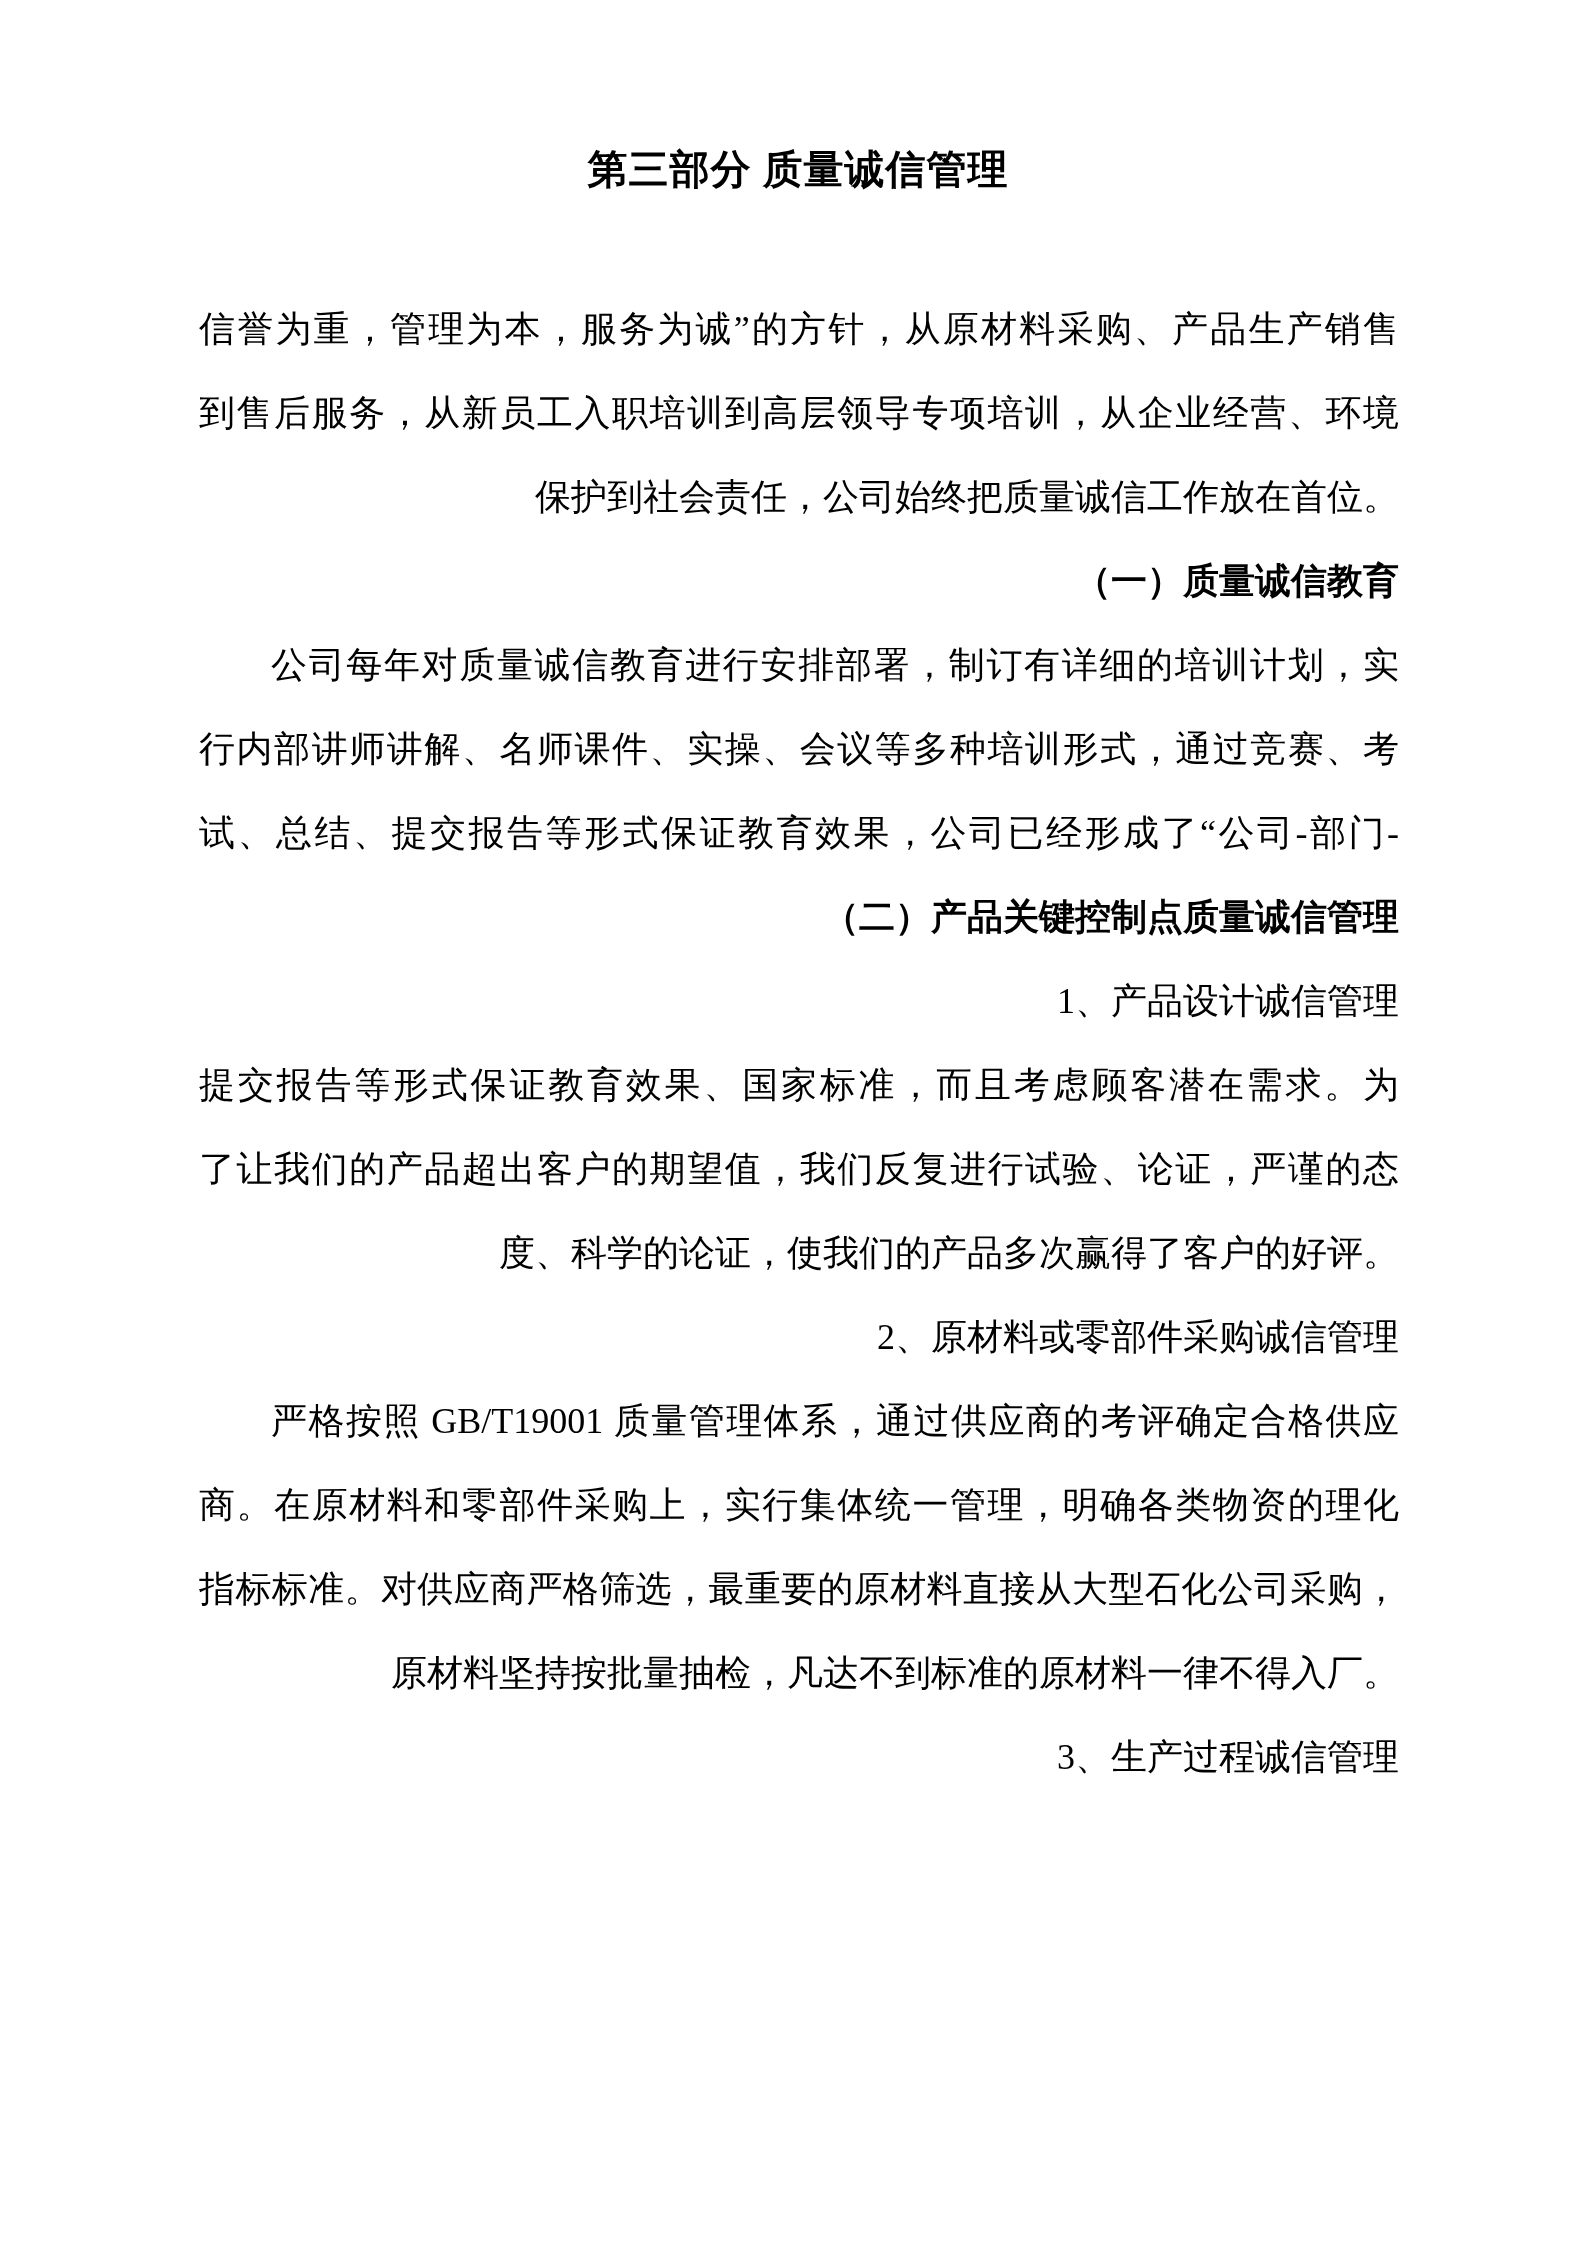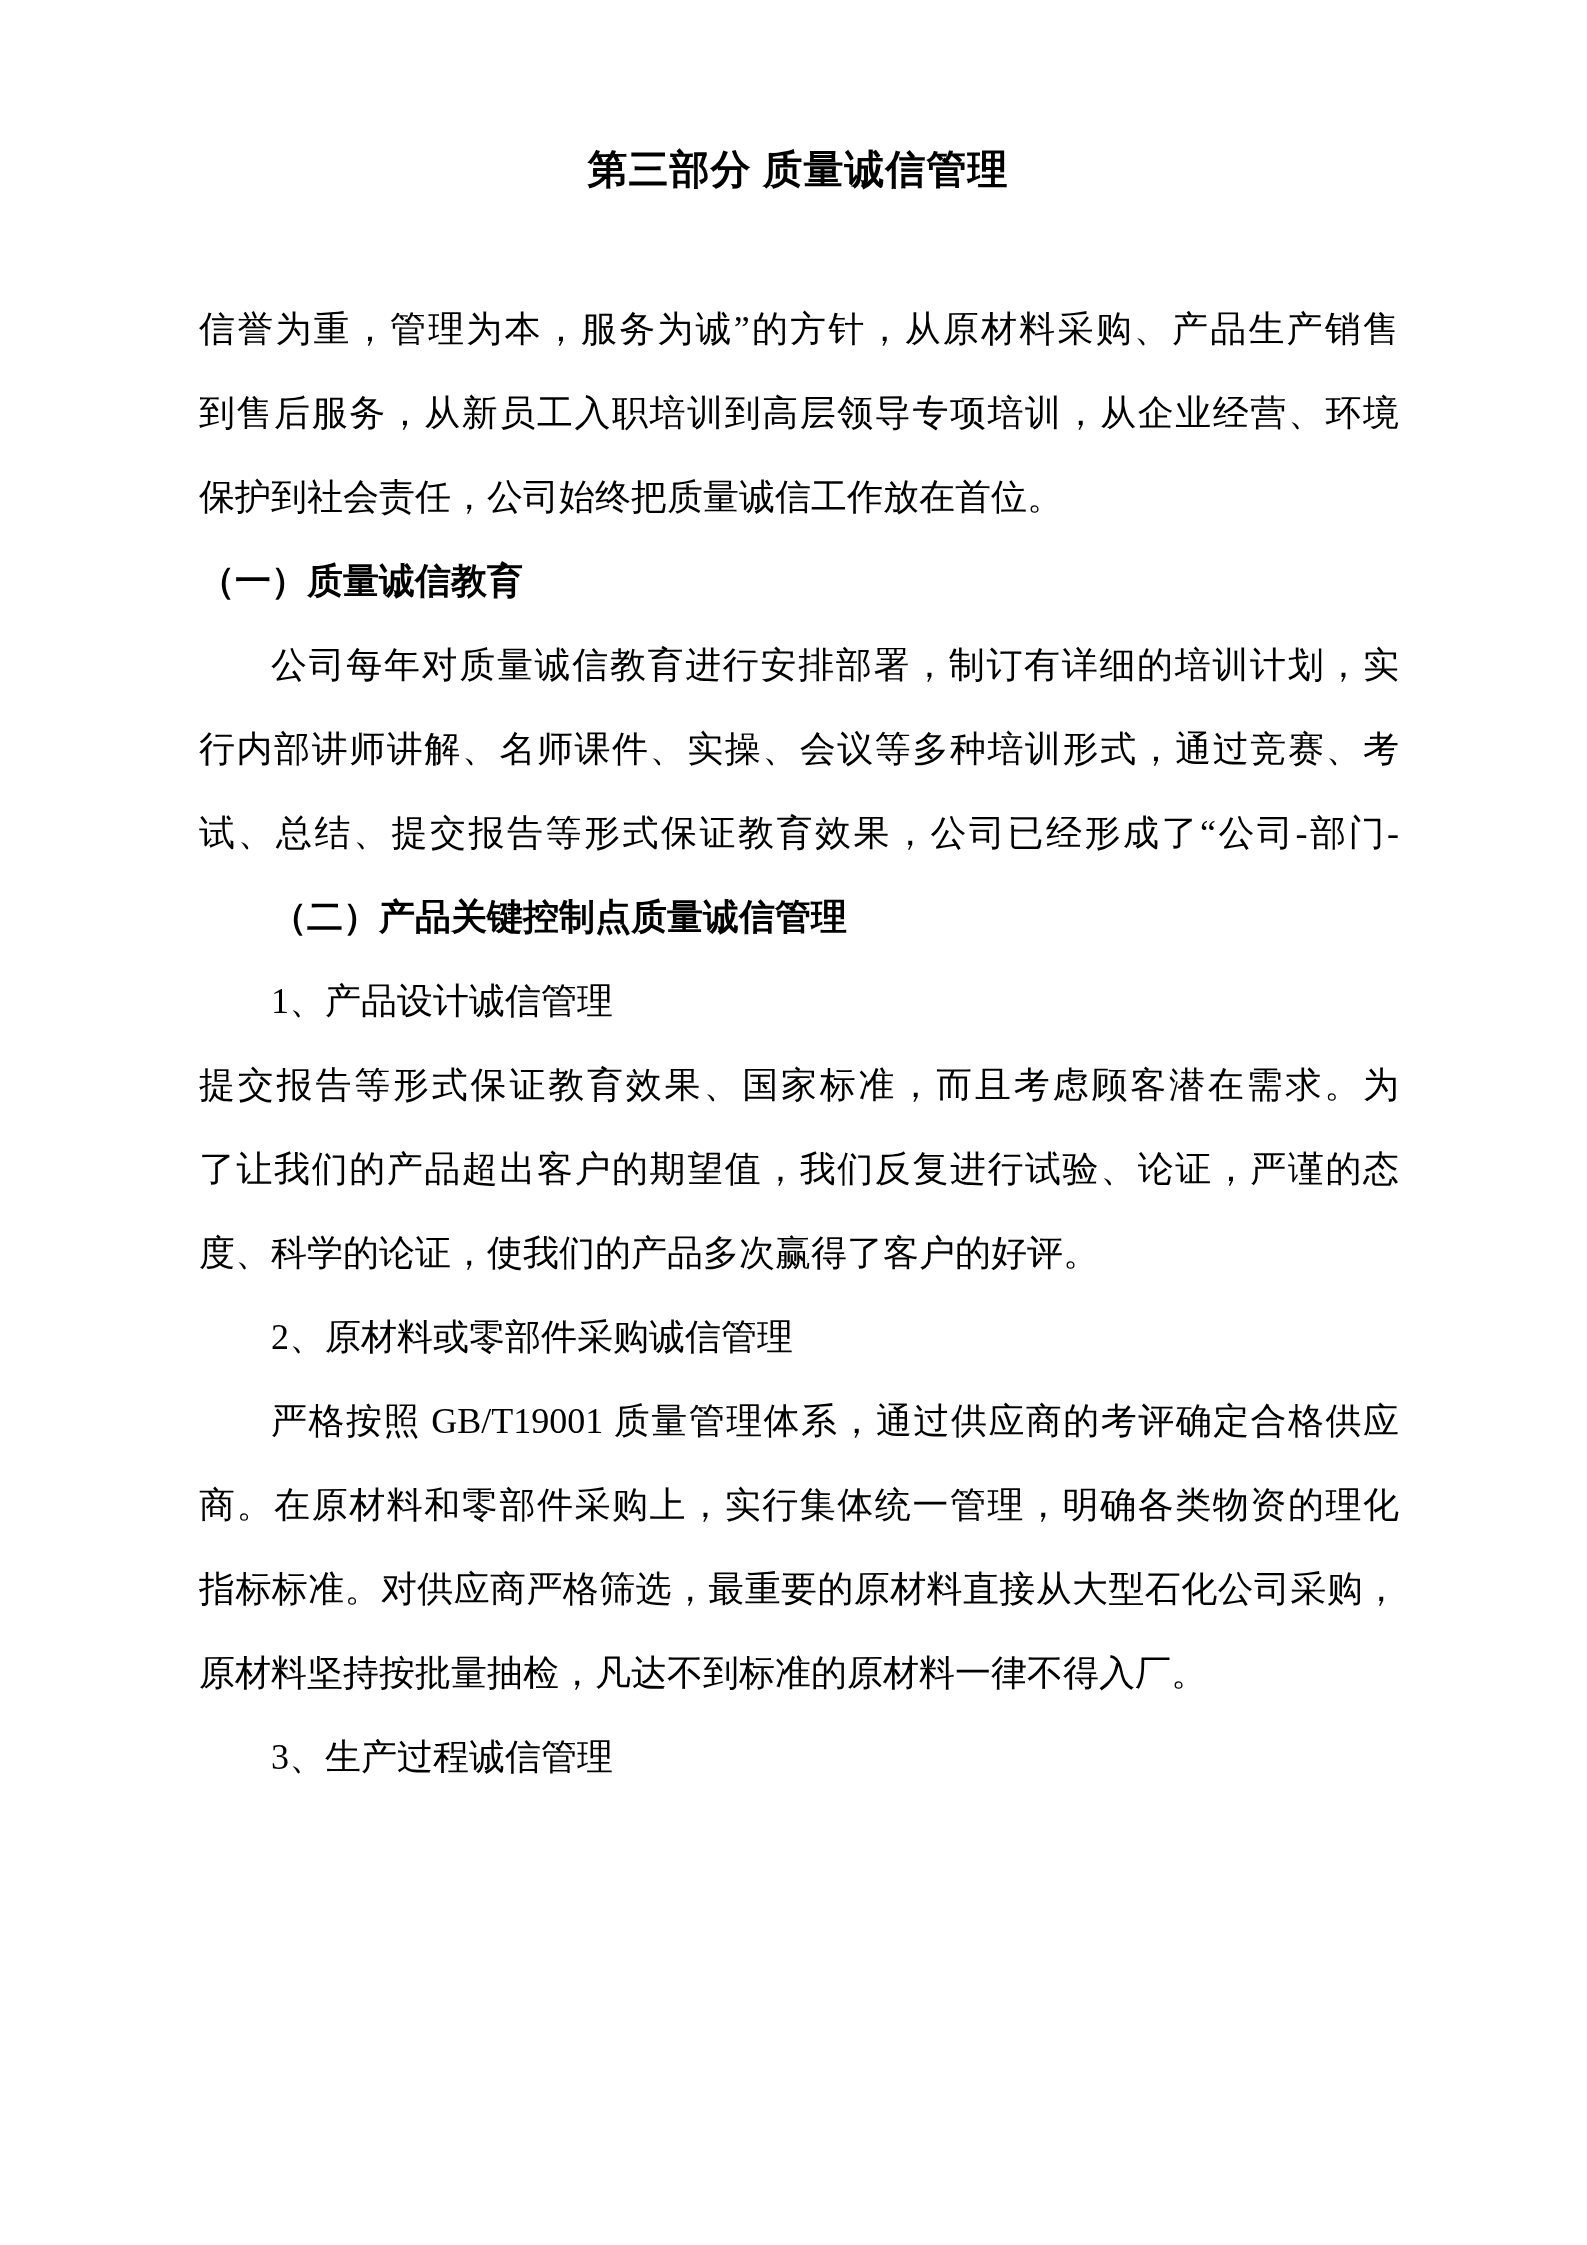--- a/index.html
+++ b/index.html
@@ -27,21 +27,21 @@
     margin: 0 0 75px 0;
     letter-spacing: 1px;
   }
   .body-col {
     width: 1200px;
   }
   .block { margin: 0; }
   .line {
     font-size: 36px;
     line-height: 84px;
-    text-align: left;
+    text-align: right;
   }
   .line.indent { text-indent: 2em; }
   .line.just {
     text-align: justify;
     text-align-last: justify;
     text-justify: inter-character;
   }
   .line.bold { font-weight: bold; }
 </style>
 </head>

